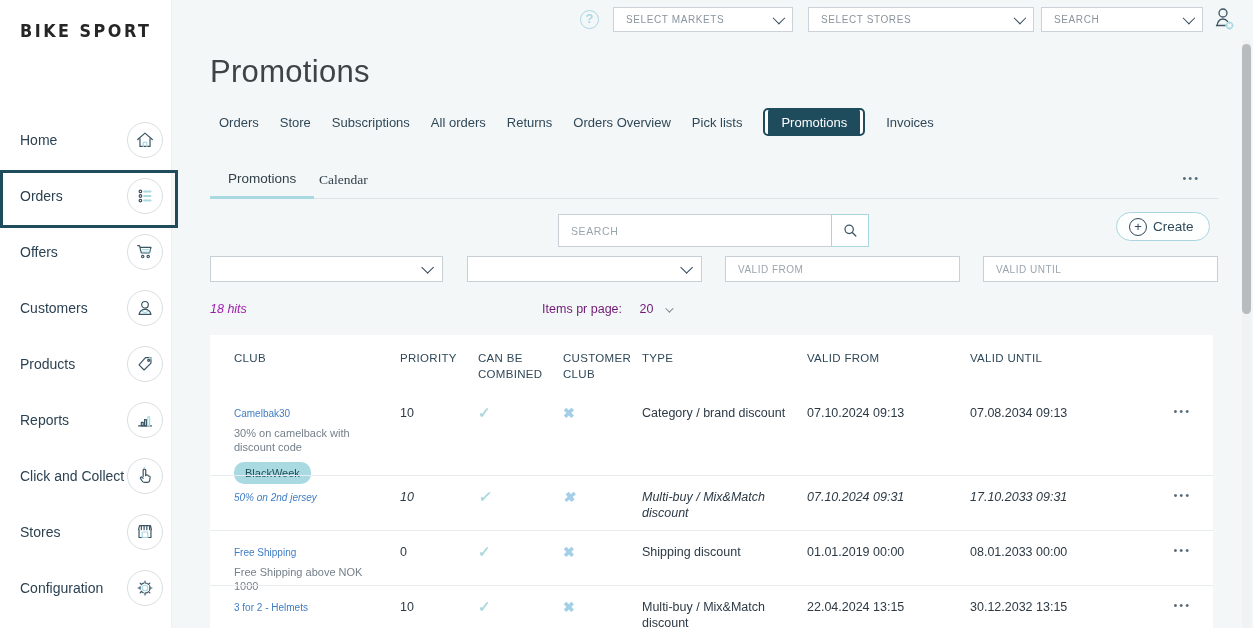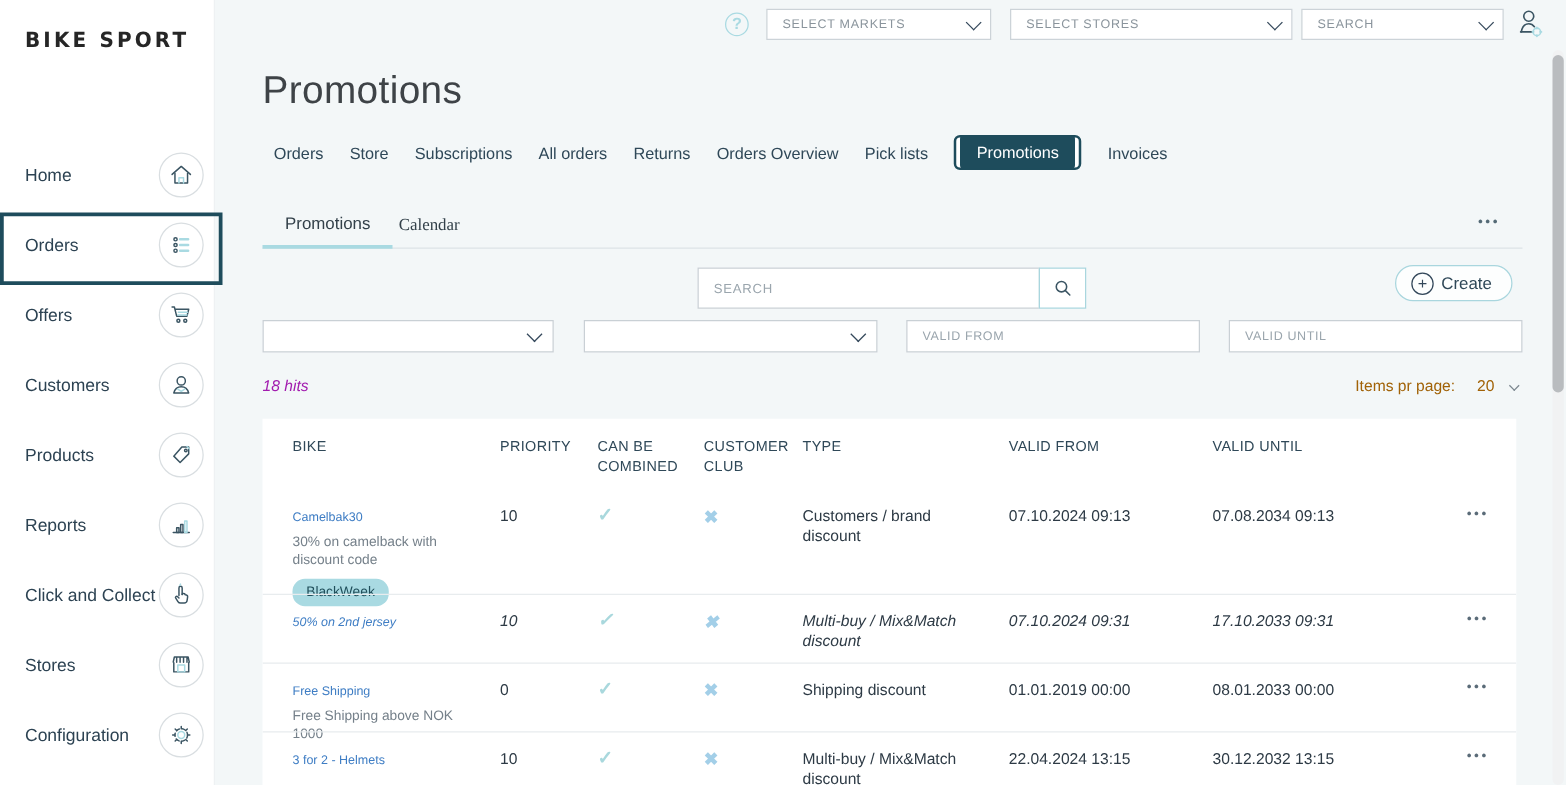--- a/index.html
+++ b/index.html
@@ -53,21 +53,21 @@
   .filter-combo { position:absolute; top:256px; height:26px; background:#fff; border:1px solid #c9d0d5; display:flex; align-items:center; padding:0 12px; }
   .filter-combo .chev { transform:rotate(45deg) translateY(-3px); }
   .fc1 { left:210px; width:233px; justify-content:flex-end; }
   .fc2 { left:467px; width:235px; justify-content:flex-end; }
   .filter-input { position:absolute; top:256px; height:26px; border:1px solid #c9d0d5; background:#fff; padding:0 12px; font-size:10px; letter-spacing:0.5px; color:#33414a; font-family:"Liberation Sans", sans-serif; outline:none; }
   .filter-input::placeholder { color:#9aa5ad; }
   .fi1 { left:725px; width:235px; }
   .fi2 { left:983px; width:235px; }
 
   .hits { position:absolute; left:210px; top:302px; font-size:12.5px; font-style:italic; color:#a21caf; }
-  .per-page { position:absolute; left:0; top:302px; width:1213px; text-align:right; font-size:12.5px; color:#a16207; }
+  .per-page { position:absolute; left:0; top:302px; width:1213px; text-align:center; font-size:12.5px; color:#701a75; }
   .per-page .val { margin-left:14px; }
   .per-page .mini-chev { display:inline-block; width:6px; height:6px; border-right:1.2px solid #7a868e; border-bottom:1.2px solid #7a868e; transform:rotate(45deg) translateY(-2px); margin-left:8px; }
 
   
   .table { position:absolute; left:210px; top:335px; width:1003px; height:293px; background:#fff; overflow:hidden; }
   .tr { display:grid; grid-template-columns:166px 78px 85px 79px 165px 163px 175px 1fr; padding-left:24px; align-items:start; }
   .thead { padding-top:15px; padding-bottom:10px; }
   .th { font-size:11.5px; color:#2f4858; letter-spacing:0.3px; line-height:16px; padding-right:14px; }
   .row { border-top:1px solid #e8ecee; padding-top:13px; padding-bottom:10px; position:relative; }
   .row.r1 { height:83px; border-top:none; }
@@ -278,40 +278,40 @@
 <div class="hits">18 hits</div>
 <div class="per-page">
   <span>Items pr page:</span>
   <span class="val">20</span>
   <span class="mini-chev"></span>
 </div>
 
 <div class="table">
 
   <div class="tr thead">
-    <div class="th">BIKE</div>
+    <div class="th">CLUB</div>
     <div class="th">PRIORITY</div>
     <div class="th">CAN BE COMBINED</div>
     <div class="th">CUSTOMER CLUB</div>
     <div class="th">TYPE</div>
     <div class="th">VALID FROM</div>
     <div class="th">VALID UNTIL</div>
     <div class="th"></div>
   </div>
 
   <div class="tr row r1">
     <div class="cell">
       <span class="name-link">Camelbak30</span>
       <div class="desc">30% on camelback with discount code</div>
       <span class="tag-badge">BlackWeek</span>
     </div>
     <div class="cell">10</div>
     <div class="cell"><span class="check">✓</span></div>
     <div class="cell"><span class="cross">✖</span></div>
-    <div class="cell">Customers / brand discount</div>
+    <div class="cell">Category / brand discount</div>
     <div class="cell">07.10.2024 09:13</div>
     <div class="cell">07.08.2034 09:13</div>
     <div class="row-menu">•••</div>
   </div>
 
   <div class="tr row r2">
     <div class="cell"><span class="name-link">50% on 2nd jersey</span></div>
     <div class="cell">10</div>
     <div class="cell"><span class="check">✓</span></div>
     <div class="cell"><span class="cross">✖</span></div>

